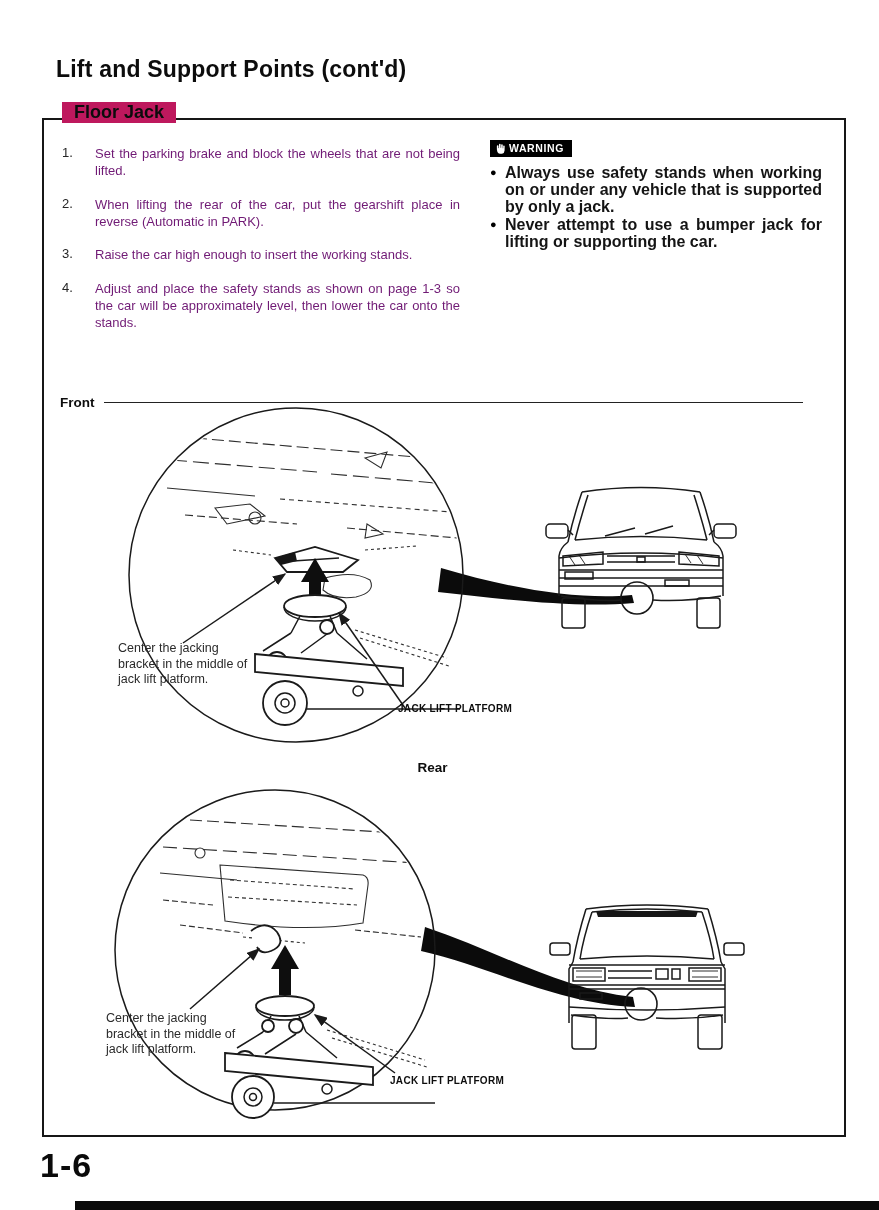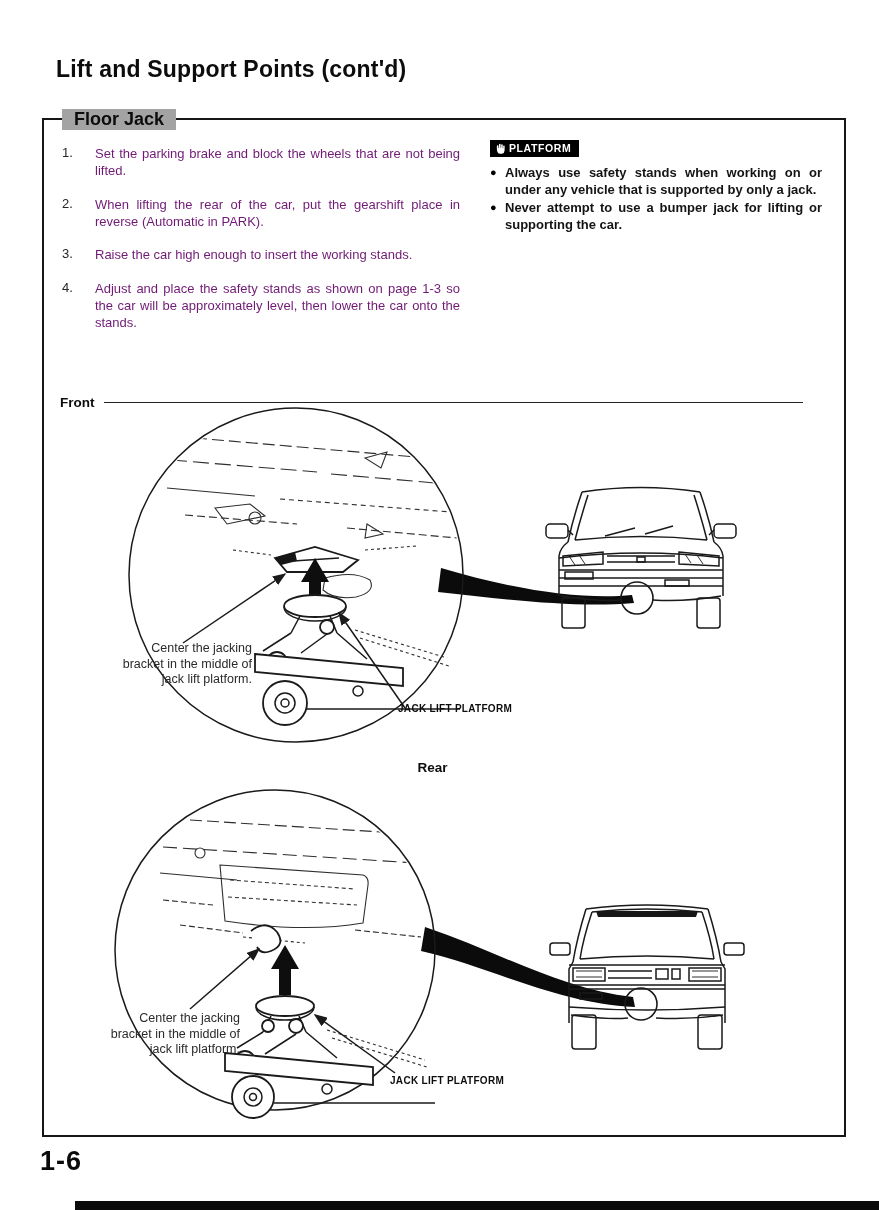--- a/index.html
+++ b/index.html
@@ -13,63 +13,63 @@
   .page-title {
     left:56px; top:56px; font-size:23px; font-weight:bold; color:#0c0c0c;
     letter-spacing:0.2px;
   }
 
   .section-box {
     left:42px; top:118px; width:804px; height:1019px;
     border:2px solid #161616; background:transparent;
   }
   .section-label {
-    left:62px; top:102px; background:#a3a3a3; padding:0 12px;
-    font-size:18px; font-weight:bold; color:#0c0c0c;margin-top:7px;
+    left:62px; top:102px; background:#be185d; padding:0 12px;
+    font-size:18px; font-weight:bold; color:#0c0c0c;
   }
 
   .steps { left:62px; top:145px; width:398px; }
   .step { display:flex; margin-bottom:16.5px; }
   .step-num { width:33px; flex-shrink:0; font-size:13px; color:#262626; }
   .step-text {
     flex:1; font-size:13px; line-height:17px; color:#701a75;
     text-align:justify;
   }
 
   .warning { left:490px; top:140px; width:332px; }
   .warning-badge {
     display:inline-flex; align-items:center; gap:2px;
     background:#000; color:#fff; font-size:10.5px; font-weight:bold;
     letter-spacing:0.6px; padding:2px 8px 2px 4px; line-height:13px;
   }
   .warning-items { margin-top:5px; }
   .warning-item { display:flex; margin-bottom:1px; }
   .warning-bullet { width:15px; flex-shrink:0; font-size:11px; line-height:17px; color:#000; }
   .warning-text {
-    flex:1; font-size:13px; font-weight:bold; line-height:17px; color:#141414;
+    flex:1; font-size:16px; font-weight:bold; line-height:17px; color:#141414;
     text-align:justify;
   }
 
   .rule-heading { display:flex; align-items:center; width:745px; }
   .rule-heading .lbl { font-size:13.5px; font-weight:bold; color:#0d0d0d; flex-shrink:0; }
   .rule-heading .rule { flex:1; border-top:1.5px solid #222; margin-left:9px; margin-right:2px; height:0; }
   .front-heading { left:60px; top:376px;margin-top:19px; }
   .rear-heading  { left:60px; top:760px;flex-direction:column; }
 
   .callout {
-    width:134px; font-size:12.5px; line-height:15.5px; color:#2a2a2a;text-align:right;
+    width:134px; font-size:12.5px; line-height:15.5px; color:#2a2a2a;
   }
   .callout-front { left:118px; top:641px; }
   .callout-rear  { left:106px; top:1011px; }
 
   .platform-label { font-size:10px; font-weight:bold; color:#0d0d0d; letter-spacing:0.3px; }
   .platform-front { left:398px; top:703px; }
   .platform-rear  { left:390px; top:1075px; }
 
-  .page-number { left:40px; top:1146px; font-size:27px; font-weight:bold; color:#0a0a0a; letter-spacing:1px; }
+  .page-number { left:40px; top:1146px; font-size:34px; font-weight:bold; color:#0a0a0a; letter-spacing:1px; }
 
   .bottom-bar { left:75px; top:1201px; width:804px; height:9px; background:#0a0a0a; }
 
   svg { display:block; }
   svg .ln   { stroke:#1a1a1a; stroke-width:1.5; fill:none; }
   svg .thin { stroke:#2e2e2e; stroke-width:1.1; fill:none; }
   svg .wfill{ stroke:#1a1a1a; stroke-width:1.8; fill:#ffffff; }
 </style>
 </head>
 <body>
@@ -96,21 +96,21 @@
     <span class="step-num">4.</span>
     <span class="step-text">Adjust and place the safety stands as shown on page 1-3 so the car will be approximately level, then lower the car onto the stands.</span>
   </div>
 </div>
 
 <div class="abs warning">
   <div class="warning-badge">
     <svg width="13" height="13" viewBox="0 0 14 14">
       <path fill="#ffffff" d="M3.1,8 L3.1,4.3 a0.85,0.85 0 0 1 1.7,0 L4.8,6.6 L5.4,6.5 L5.4,2.7 a0.85,0.85 0 0 1 1.7,0 L7.1,6.3 L7.7,6.3 L7.7,3.3 a0.85,0.85 0 0 1 1.7,0 L9.4,6.7 L9.9,6.8 L9.9,4.6 a0.8,0.8 0 0 1 1.6,0 L11.4,9.2 Q11.3,12.2 8.6,12.6 L6.3,12.6 Q4.5,12.6 3.7,10.9 Z"></path>
     </svg>
-    <span>PLATFORM</span>
+    <span>WARNING</span>
   </div>
   <div class="warning-items">
     <div class="warning-item">
       <span class="warning-bullet">●</span>
       <span class="warning-text">Always use safety stands when working on or under any vehicle that is supported by only a jack.</span>
     </div>
     <div class="warning-item">
       <span class="warning-bullet">●</span>
       <span class="warning-text">Never attempt to use a bumper jack for lifting or supporting the car.</span>
     </div>

